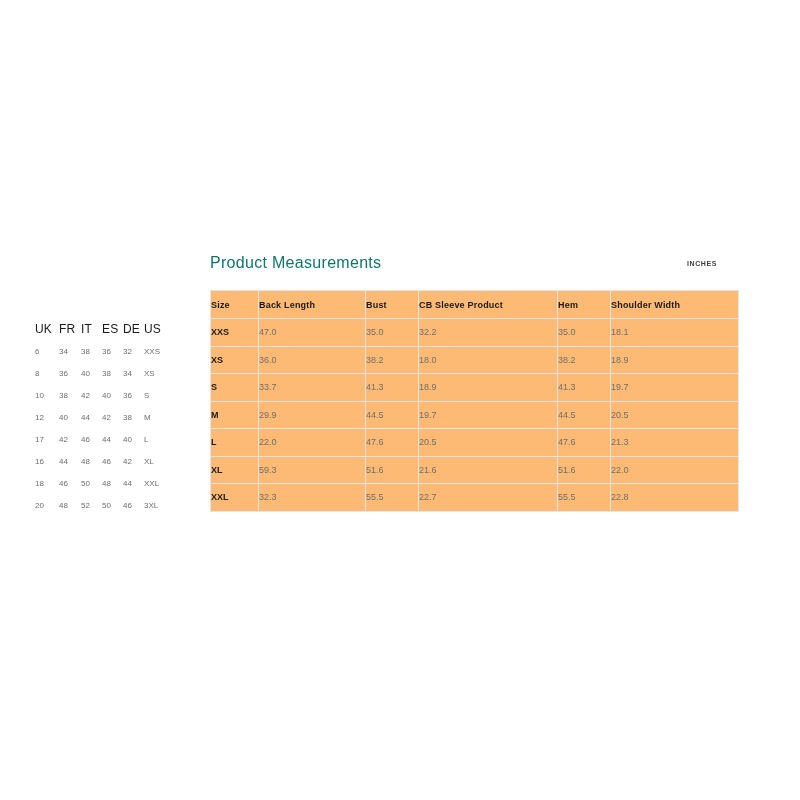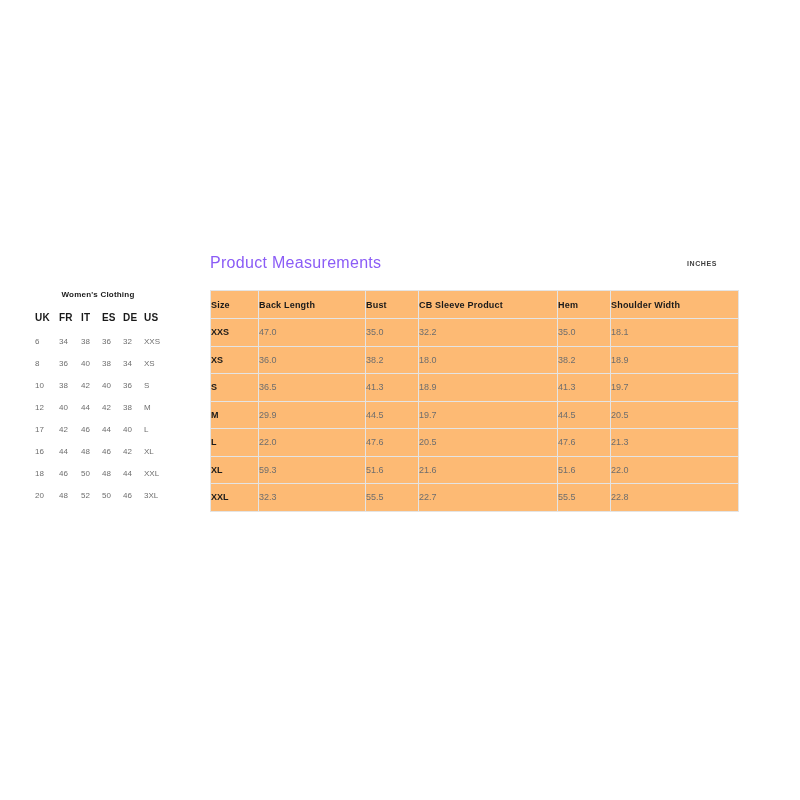--- a/index.html
+++ b/index.html
@@ -26,43 +26,44 @@
     color: #1a1a1a;
     text-align: center;
     letter-spacing: 0.2px;
     height: 22px;
   }
   .conv-grid {
     display: grid;
     grid-template-columns: 24px 22px 21px 21px 21px auto;
   }
   .conv-h {
-    font-size: 10px;
-    font-weight: bold;
+    font-size: 12px;
+    font-weight: normal;
     color: #1a1a1a;
     height: 25px;
     letter-spacing: 0.2px;
+    margin-top: 32px;
   }
   .conv-c {
     font-size: 8px;
     color: #6e6e6e;
     height: 22px;
   }
 
   
   .measurements {
     position: absolute;
     left: 210px;
     top: 254px;
     width: 528px;
   }
   .m-title {
     font-size: 16px;
     font-weight: 400;
-    color: #8b5cf6;
+    color: #0f766e;
     letter-spacing: 0.3px;
     line-height: 18px;
   }
   .unit-label {
     position: absolute;
     top: 6px;
     right: 21px;
     font-size: 7px;
     font-weight: bold;
     color: #3f3f3f;
@@ -105,21 +106,20 @@
     font-weight: bold;
     color: #1a1a1a;
   }
 </style>
 </head>
 <body>
 
 <div class="canvas">
 
   <aside class="conversion">
-    <div class="conv-title">Women's Clothing</div>
     <div class="conv-grid">
         <span class="conv-h">UK</span>
         <span class="conv-h">FR</span>
         <span class="conv-h">IT</span>
         <span class="conv-h">ES</span>
         <span class="conv-h">DE</span>
         <span class="conv-h">US</span>
         <span class="conv-c">6</span>
         <span class="conv-c">34</span>
         <span class="conv-c">38</span>
@@ -205,21 +205,21 @@
           <tr>
             <td class="size-cell">XS</td>
             <td class="value-cell">36.0</td>
             <td class="value-cell">38.2</td>
             <td class="value-cell">18.0</td>
             <td class="value-cell">38.2</td>
             <td class="value-cell">18.9</td>
           </tr>
           <tr>
             <td class="size-cell">S</td>
-            <td class="value-cell">36.5</td>
+            <td class="value-cell">33.7</td>
             <td class="value-cell">41.3</td>
             <td class="value-cell">18.9</td>
             <td class="value-cell">41.3</td>
             <td class="value-cell">19.7</td>
           </tr>
           <tr>
             <td class="size-cell">M</td>
             <td class="value-cell">29.9</td>
             <td class="value-cell">44.5</td>
             <td class="value-cell">19.7</td>

